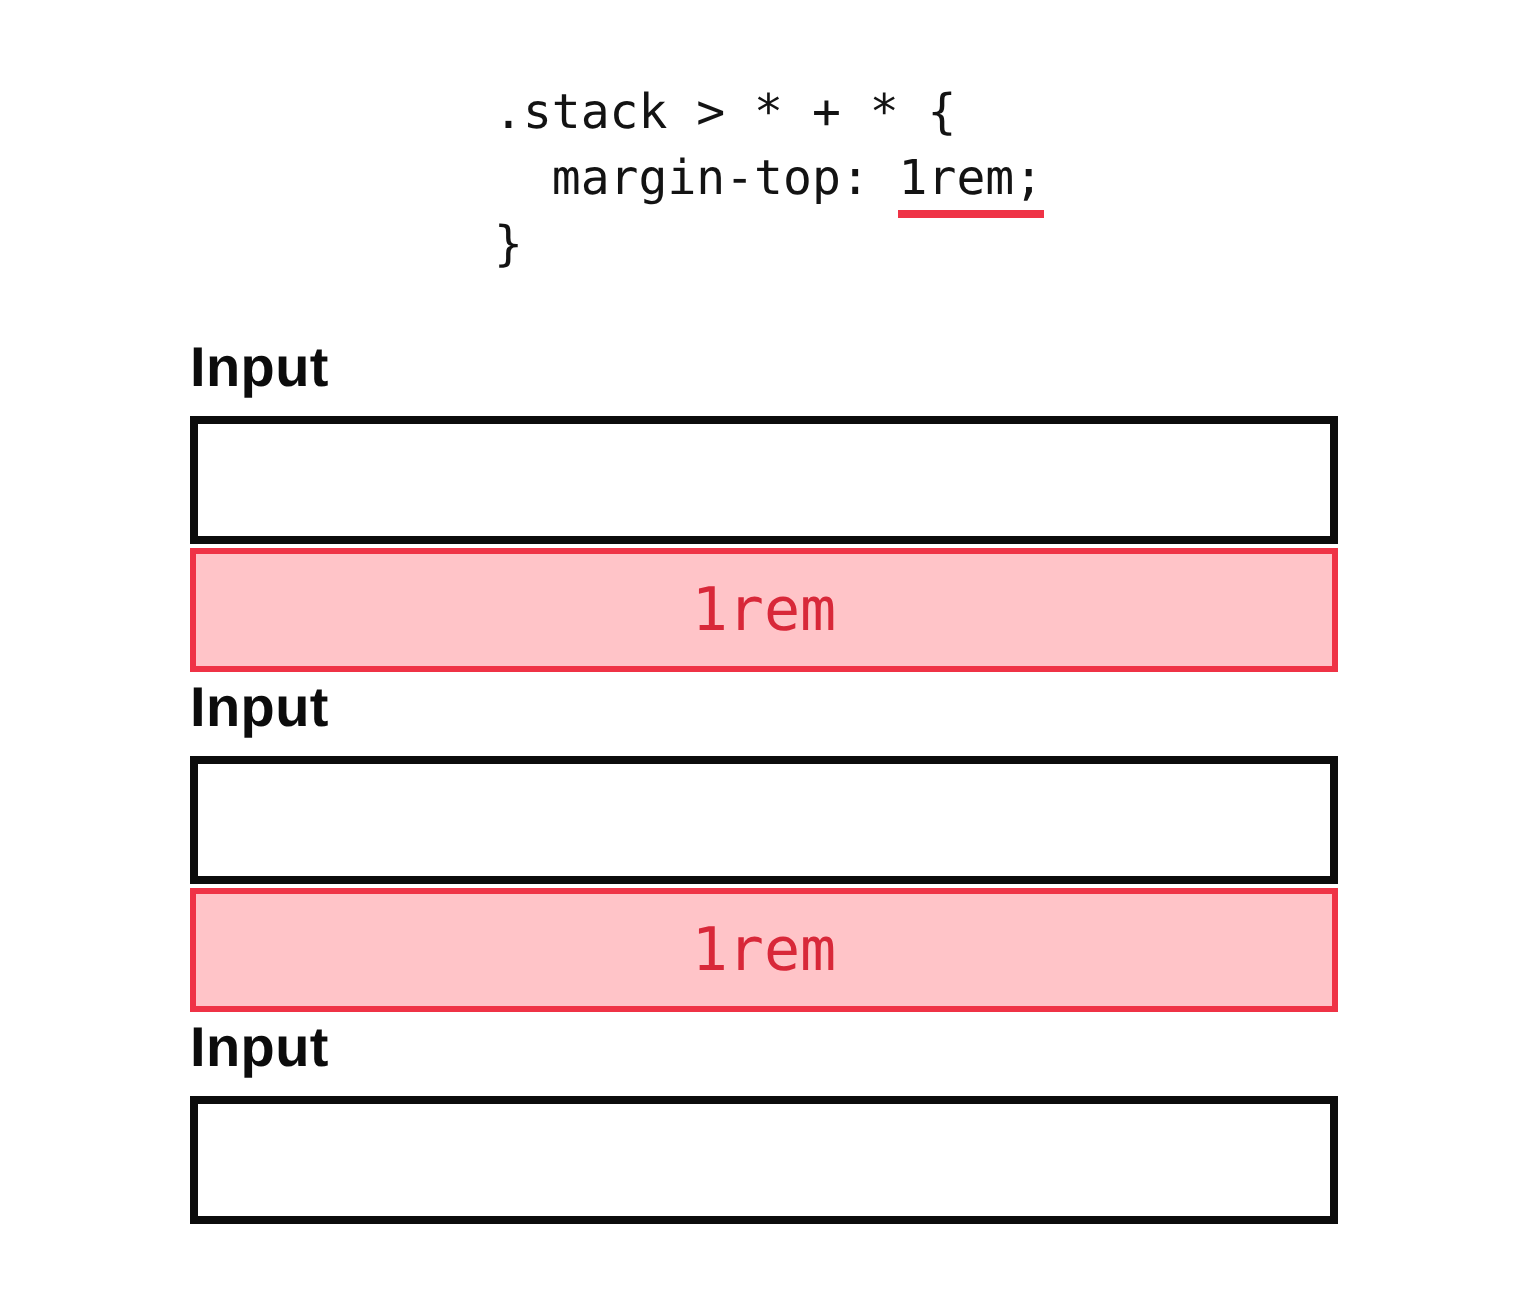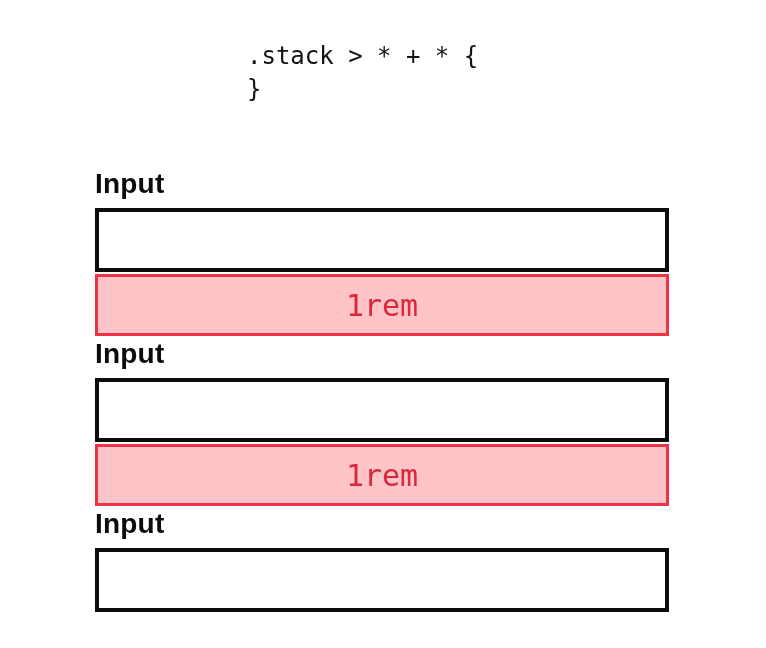--- a/index.html
+++ b/index.html
@@ -80,20 +80,21 @@
     color: var(--margin-text-red);
   }
 </style>
 </head>
 <body>
 
 <div class="canvas">
 
   <div class="code-snippet">
     <div class="code-line">.stack &gt; * + * {</div>
+    <div class="code-line"><span>  margin-top: </span><span class="underlined"><span>1rem</span><span>;</span></span></div>
     <div class="code-line">}</div>
   </div>
 
   <div class="stack-diagram">
 
     <div class="stack-item">
       <div class="input-label">Input</div>
       <div class="input-box"></div>
       <div class="margin-box">
         <span class="margin-value">1rem</span>

